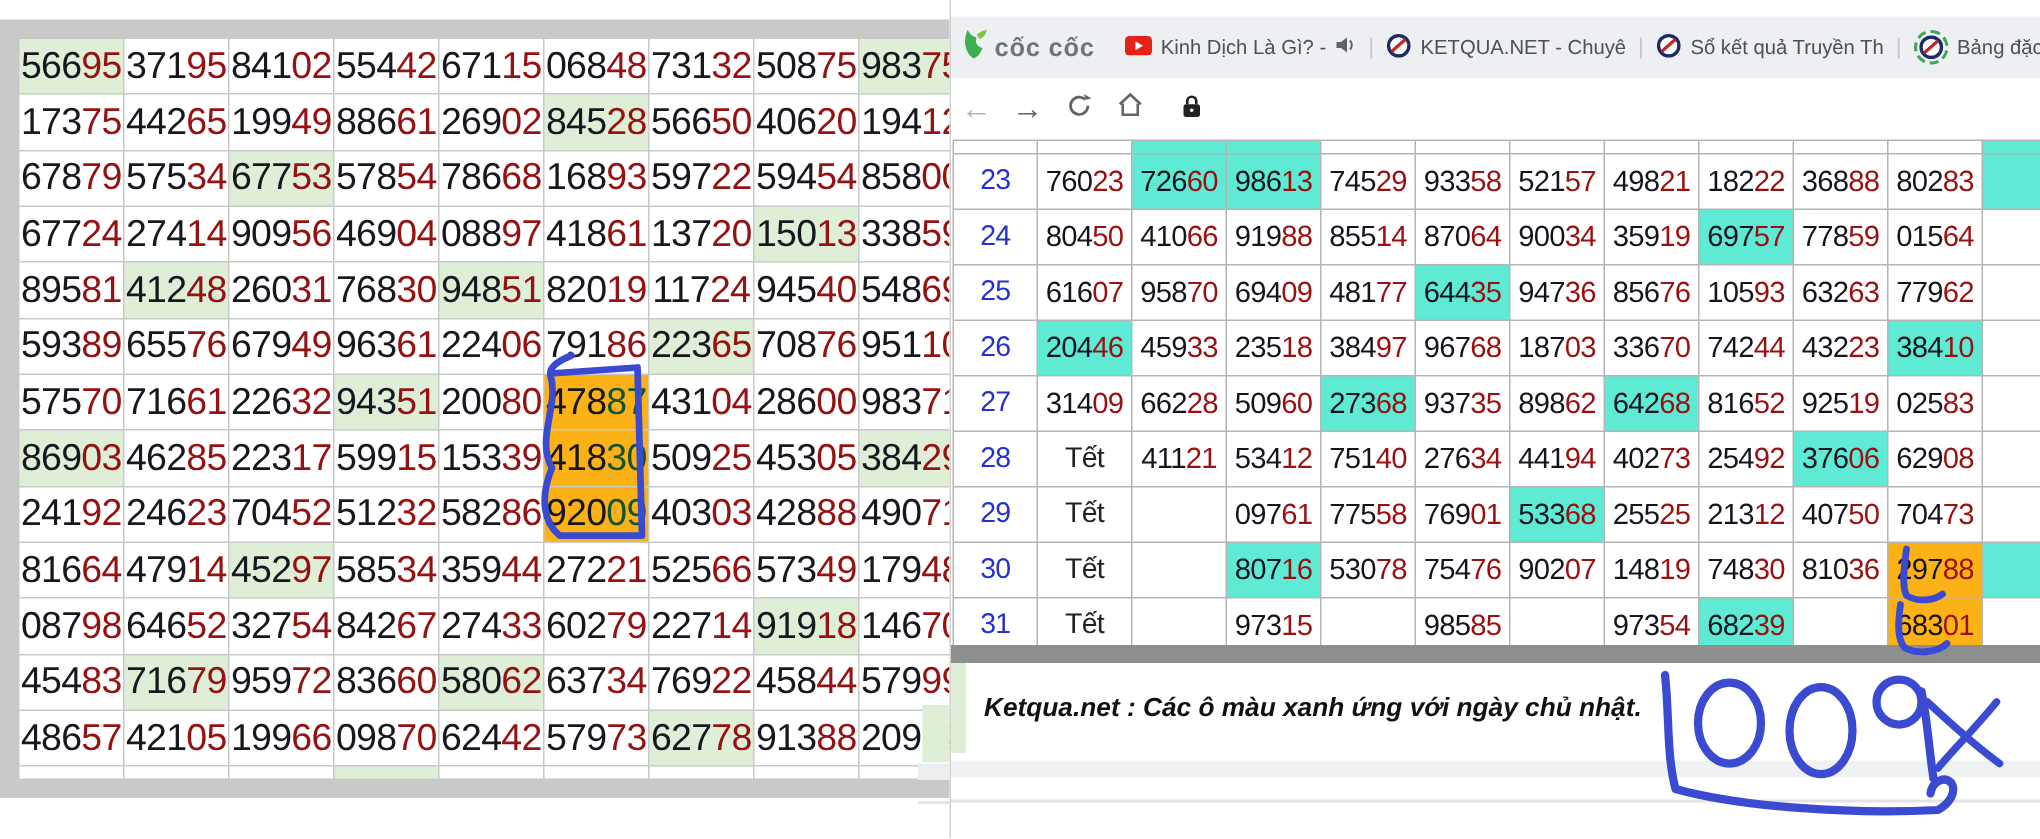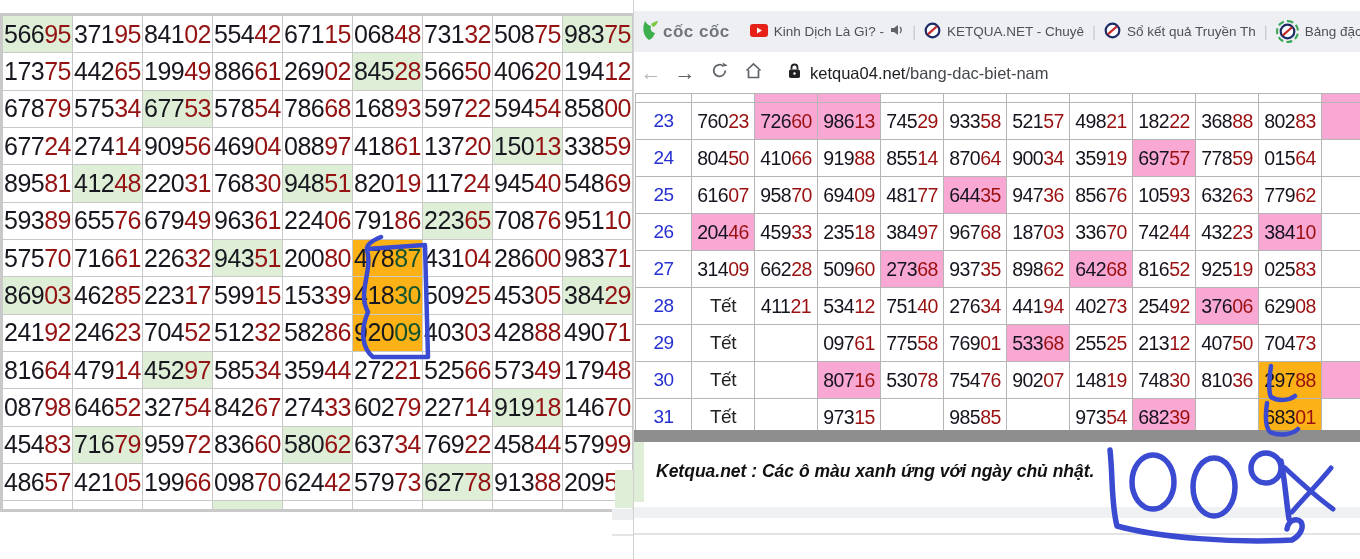--- a/index.html
+++ b/index.html
@@ -1,21 +1,21 @@
 <!DOCTYPE html>
 <html><head>
 <meta charset="utf-8">
 <style>
   html,body{margin:0;padding:0;}
   body{width:1360px;height:559px;position:relative;overflow:hidden;background:#fff;
        font-family:"Liberation Sans",sans-serif;}
 
   
   .left-panel{position:absolute;left:0;top:0;width:633px;height:559px;background:#fff;}
-  .lgrid{position:absolute;left:0;top:13px;width:629px;padding:3px;background:#c9c9c9;
+  .lgrid{position:absolute;left:0;top:13px;width:629px;padding:13px;background:#c9c9c9;
          display:grid;grid-template-columns:repeat(9,1fr);
          grid-template-rows:repeat(13,36.35px) 8px;gap:1px;}
   .cell{background:#fff;display:flex;align-items:center;justify-content:center;
         font-size:25px;letter-spacing:-0.5px;white-space:nowrap;overflow:hidden;}
   .cell .d{color:#17171f;}
   .cell .r{color:#951212;}
   .cell.green{background:#dfeed7;}
   .cell.orange{background:#fcb216;}
   .cell.orange .r{color:#14532d;}
   .cell.sliver{height:8px;}
@@ -42,21 +42,21 @@
 
   
   .rgrid{position:absolute;left:1px;top:93px;padding:1px;background:#b5b5b5;
          display:grid;grid-template-columns:55px repeat(10,62px) 40px;
          grid-template-rows:8px repeat(9,36px);gap:1px;}
   .rcell{background:#fff;display:flex;align-items:center;justify-content:center;
          font-size:19.5px;letter-spacing:-0.5px;white-space:nowrap;overflow:hidden;}
   .rcell .d{color:#14141e;}
   .rcell .r{color:#9a1010;}
   .rcell .t{color:#222;font-size:19px;}
-  .rcell.green{background:#f9a8d4;}
+  .rcell.green{background:#5eead4;}
   .rcell.orange{background:#fcb216;}
   .rcell.label{color:#2530cf;font-size:19px;}
 
   .divider{position:absolute;left:0;top:430px;width:727px;height:12px;background:#8e8e8e;z-index:5;}
   .green-strip{position:absolute;left:0;top:442px;width:10px;height:60px;background:#dfeed7;}
   .note{position:absolute;left:22px;top:461px;font-size:17.5px;font-weight:bold;font-style:italic;
         color:#111;z-index:6;}
   .band1{position:absolute;left:0;top:507px;width:727px;height:11px;background:#f0f1f3;}
   .line1{position:absolute;left:0;top:533px;width:727px;height:2px;background:#e3e3e3;}
   .lband{position:absolute;left:612px;top:509px;width:21px;height:11px;background:#eceef0;}
@@ -216,21 +216,21 @@
       </div>
       <div class="cell">
         <span class="d">895</span>
         <span class="r">81</span>
       </div>
       <div class="cell green">
         <span class="d">412</span>
         <span class="r">48</span>
       </div>
       <div class="cell">
-        <span class="d">220</span>
+        <span class="d">260</span>
         <span class="r">31</span>
       </div>
       <div class="cell">
         <span class="d">768</span>
         <span class="r">30</span>
       </div>
       <div class="cell green">
         <span class="d">948</span>
         <span class="r">51</span>
       </div>
@@ -620,21 +620,20 @@
       </svg>
     </span>
     <div class="urlbox">
       <span>
         <svg width="13" height="16" viewBox="0 0 13 16">
           <rect x="1" y="6.5" width="11" height="8.5" rx="1.8" fill="#202124"></rect>
           <path d="M3.5 6.5V4.5a3 3 0 0 1 6 0v2" fill="none" stroke="#202124" stroke-width="1.8"></path>
           <circle cx="6.5" cy="10.5" r="1.2" fill="#fff"></circle>
         </svg>
       </span>
-      <span class="url"><span>ketqua04.net</span><span class="path">/bang-dac-biet-nam</span></span>
     </div>
   </div>
 
   <div class="rgrid">
       <div class="rcell label"></div>
       <div class="rcell"></div>
       <div class="rcell green"></div>
       <div class="rcell green"></div>
       <div class="rcell"></div>
       <div class="rcell"></div>

